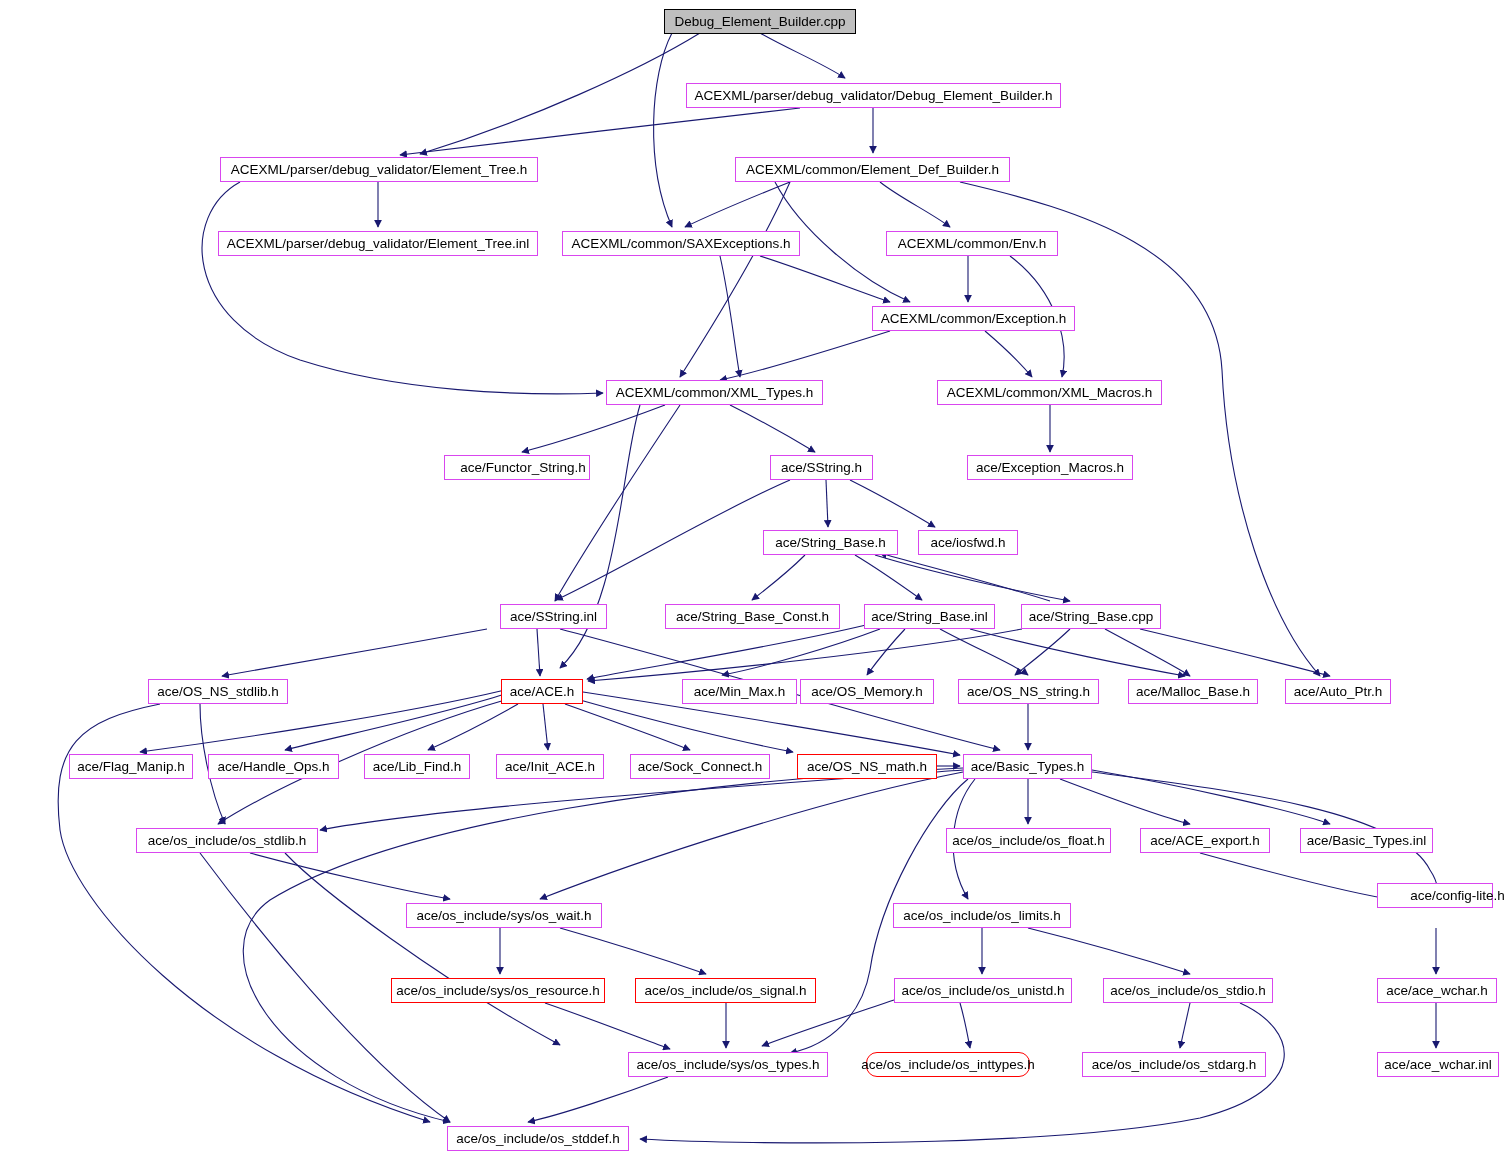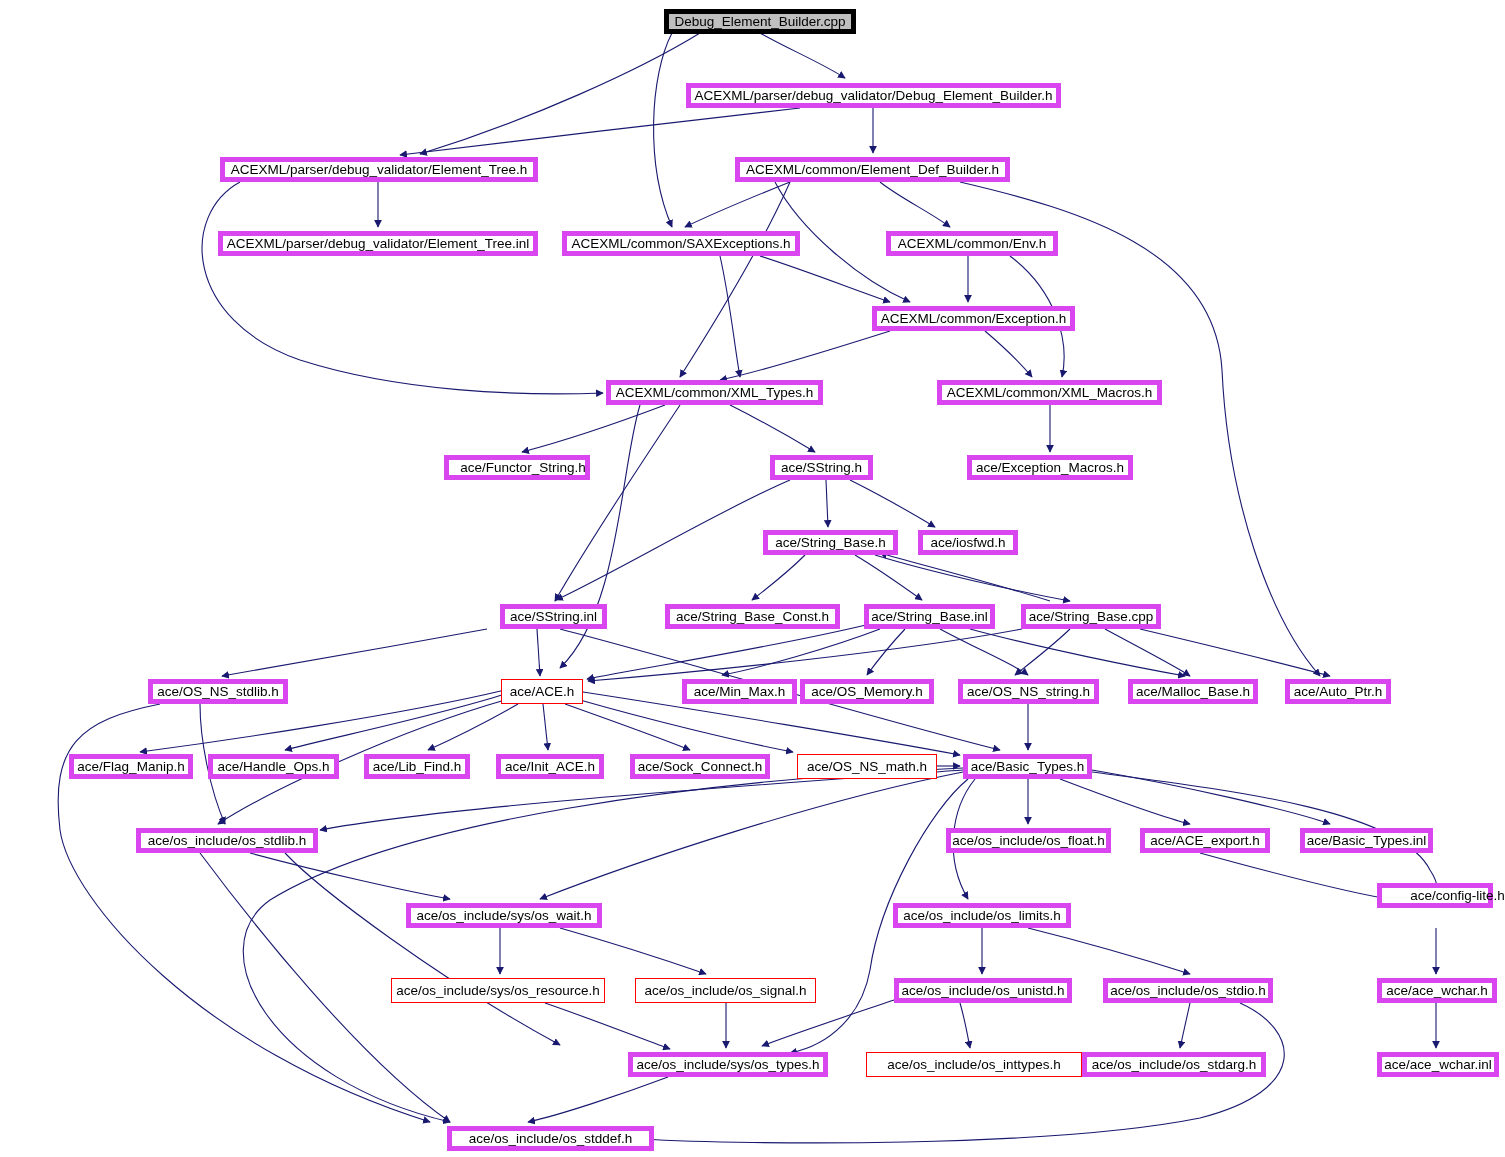--- a/index.html
+++ b/index.html
@@ -19,21 +19,21 @@
     position: absolute;
     left: 0;
     top: 0;
     width: 1505px;
     height: 1157px;
     pointer-events: none;
   }
   .node {
     position: absolute;
     box-sizing: border-box;
-    border: 5px solid #d946ef;
+    border: 1px solid #d946ef;
     background: #ffffff;
     color: #000000;
     font-size: 13.5px;
     line-height: 1;
     display: flex;
     align-items: center;
     justify-content: center;
     white-space: nowrap;
     letter-spacing: 0px;
     height: 25px;
@@ -277,26 +277,26 @@
       </div>
       <div class="node" style="left: 1103px; top: 978px; width: 170px;">
         <span class="lbl">ace/os_include/os_stdio.h</span>
       </div>
       <div class="node" style="left: 1377px; top: 978px; width: 120px;">
         <span class="lbl">ace/ace_wchar.h</span>
       </div>
       <div class="node" style="left: 628px; top: 1052px; width: 200px;">
         <span class="lbl">ace/os_include/sys/os_types.h</span>
       </div>
-      <div class="node alert" style="left: 866px; top: 1052px; width: 216px;">
+      <div class="node alert" style="left: 866px; top: 1052px; width: 164px; border-radius: 11px;">
         <span class="lbl">ace/os_include/os_inttypes.h</span>
       </div>
       <div class="node" style="left: 1082px; top: 1052px; width: 184px;">
         <span class="lbl">ace/os_include/os_stdarg.h</span>
       </div>
       <div class="node" style="left: 1377px; top: 1052px; width: 122px;">
         <span class="lbl">ace/ace_wchar.inl</span>
       </div>
-      <div class="node" style="left: 447px; top: 1126px; width: 207px;">
+      <div class="node" style="left: 447px; top: 1126px; width: 182px;">
         <span class="lbl">ace/os_include/os_stddef.h</span>
       </div>
     </div>
 </div>
 
 </body></html>

